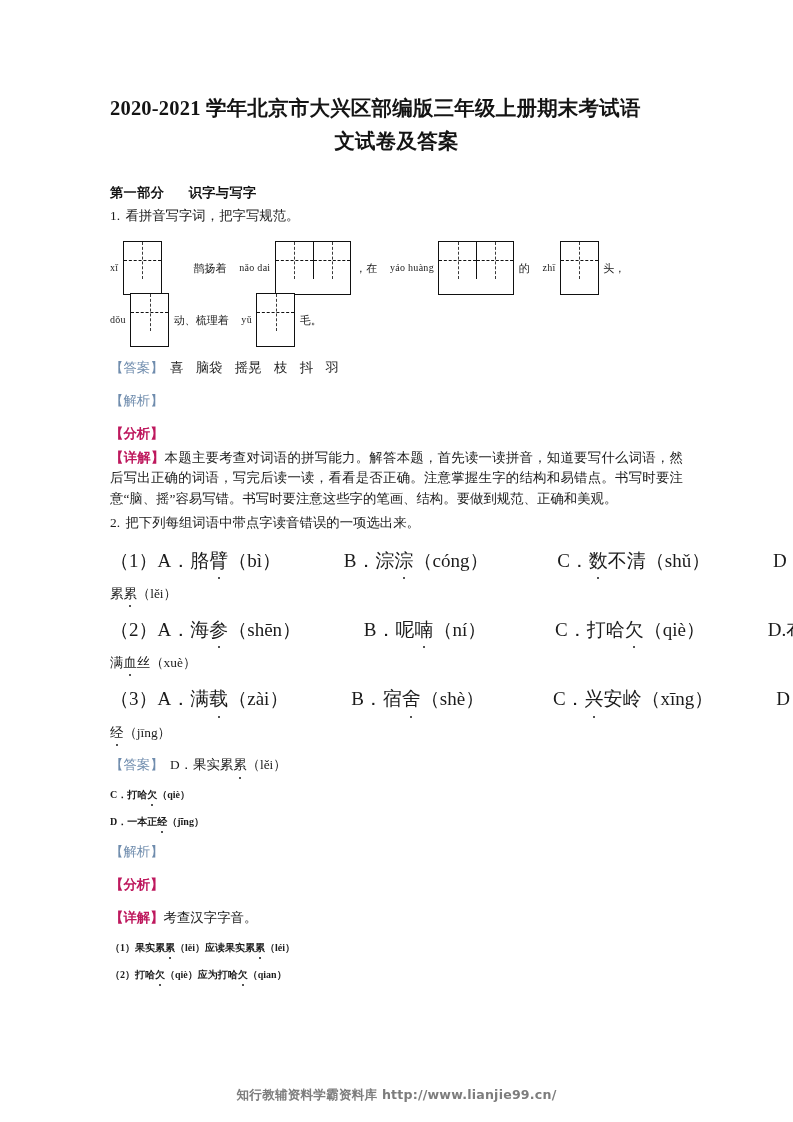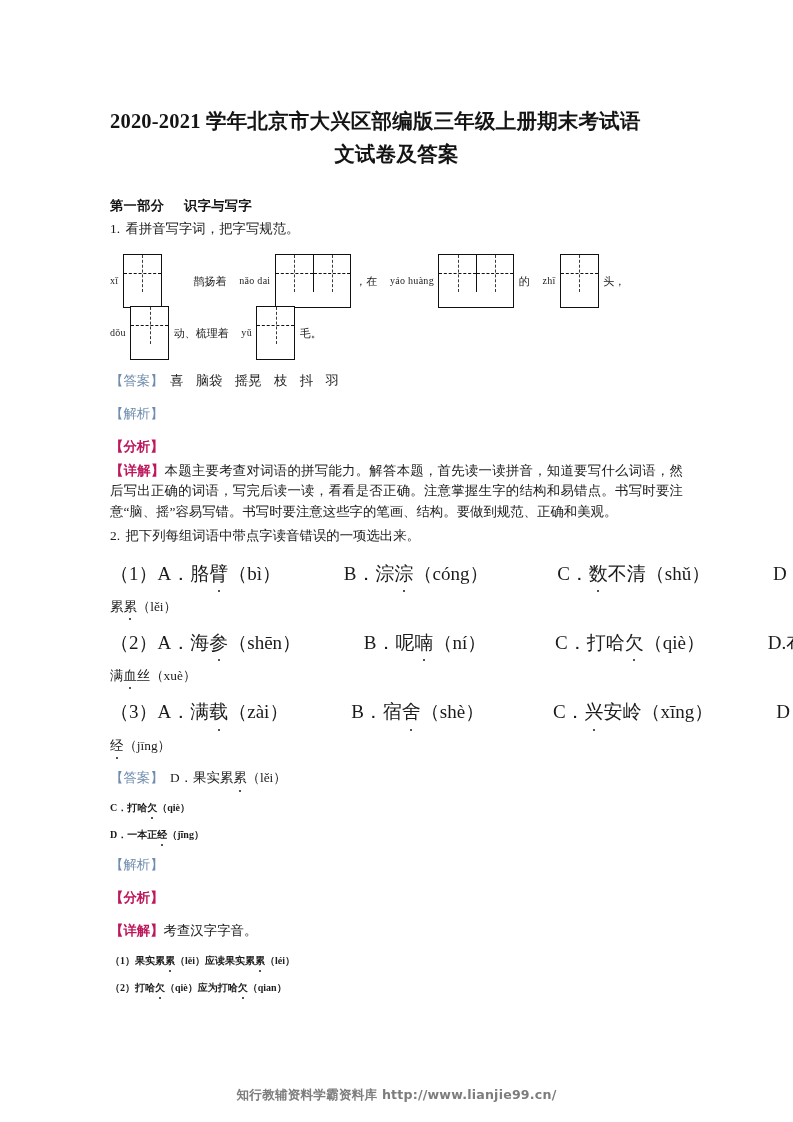--- a/index.html
+++ b/index.html
@@ -14,21 +14,21 @@
     font-family: "Liberation Serif", "DejaVu Serif", serif;
     color: #1b1b1b;
     overflow: hidden;
   }
   .page {
     position: absolute;
     left: 0; top: 0;
     width: 793px;
     height: 1122px;
     box-sizing: border-box;
-    padding: 13px 110px;
+    padding: 0 110px;
   }
 
   
   .doc-title {
     margin: 0;
     padding-top: 92px;
     font-size: 20.5px;
     font-weight: 600;
     line-height: 1.62;
     text-align: center;
@@ -37,21 +37,21 @@
   }
   .doc-title .ttl-line { display: block; }
   .doc-title .ttl-line.l1 { text-align: left; }
   .doc-title .ttl-line.l2 { text-align: center; }
 
   
   .section-head {
     margin: 26px 0 0 0;
     font-size: 13.2px;
     font-weight: 700;
-    font-family: Liberation Serif, serif;
+    font-family: Liberation Mono, monospace;
     letter-spacing: 0.4px;
     color: #111;
   }
   .section-head .sh-sub { margin-left: 16px; }
 
   
   .p {
     margin: 4px 0 0 0;
     font-size: 13.4px;
     line-height: 1.52;

